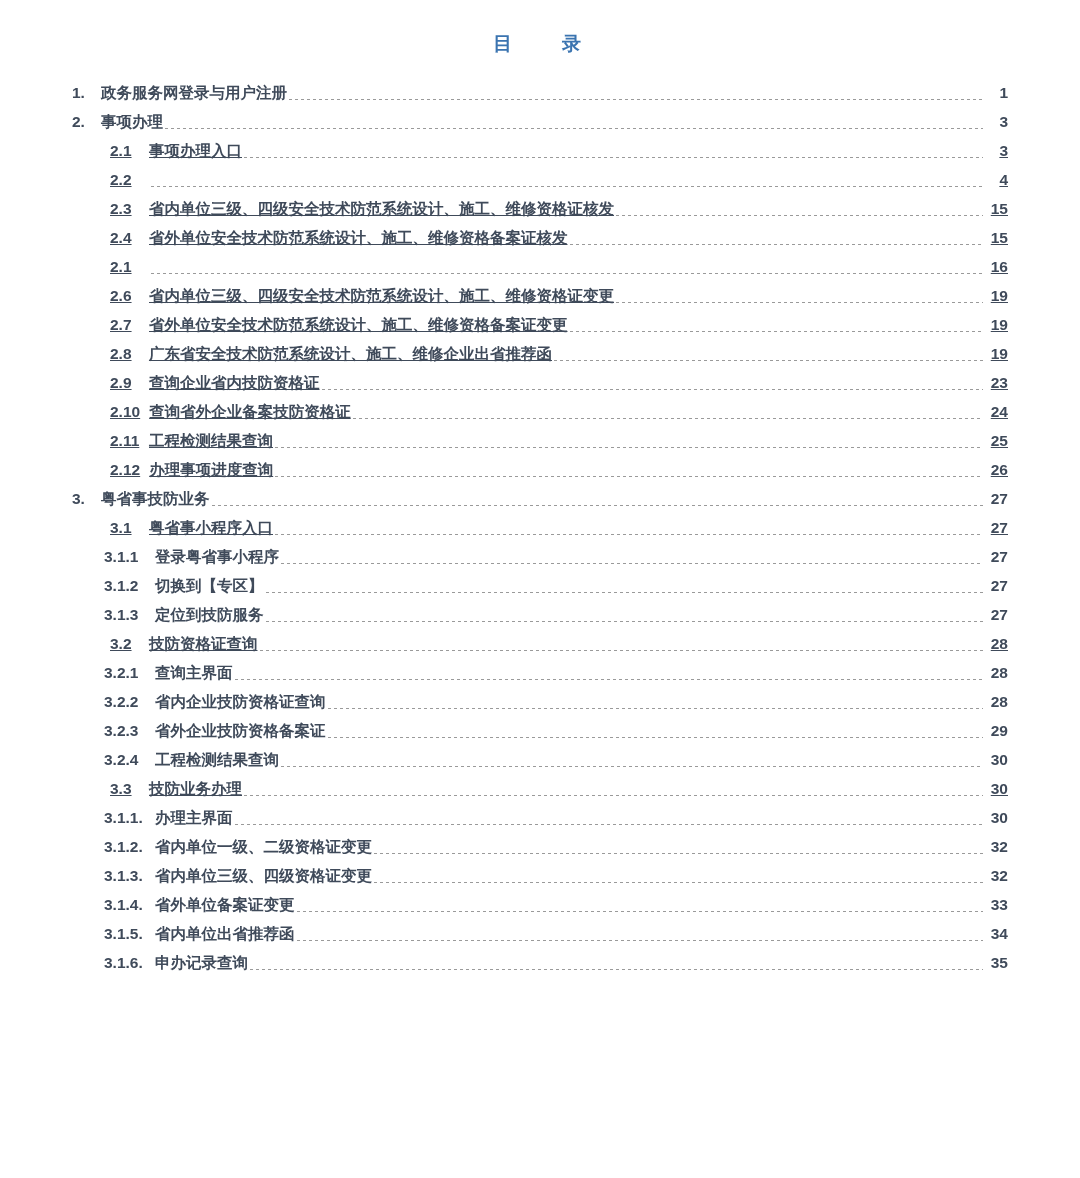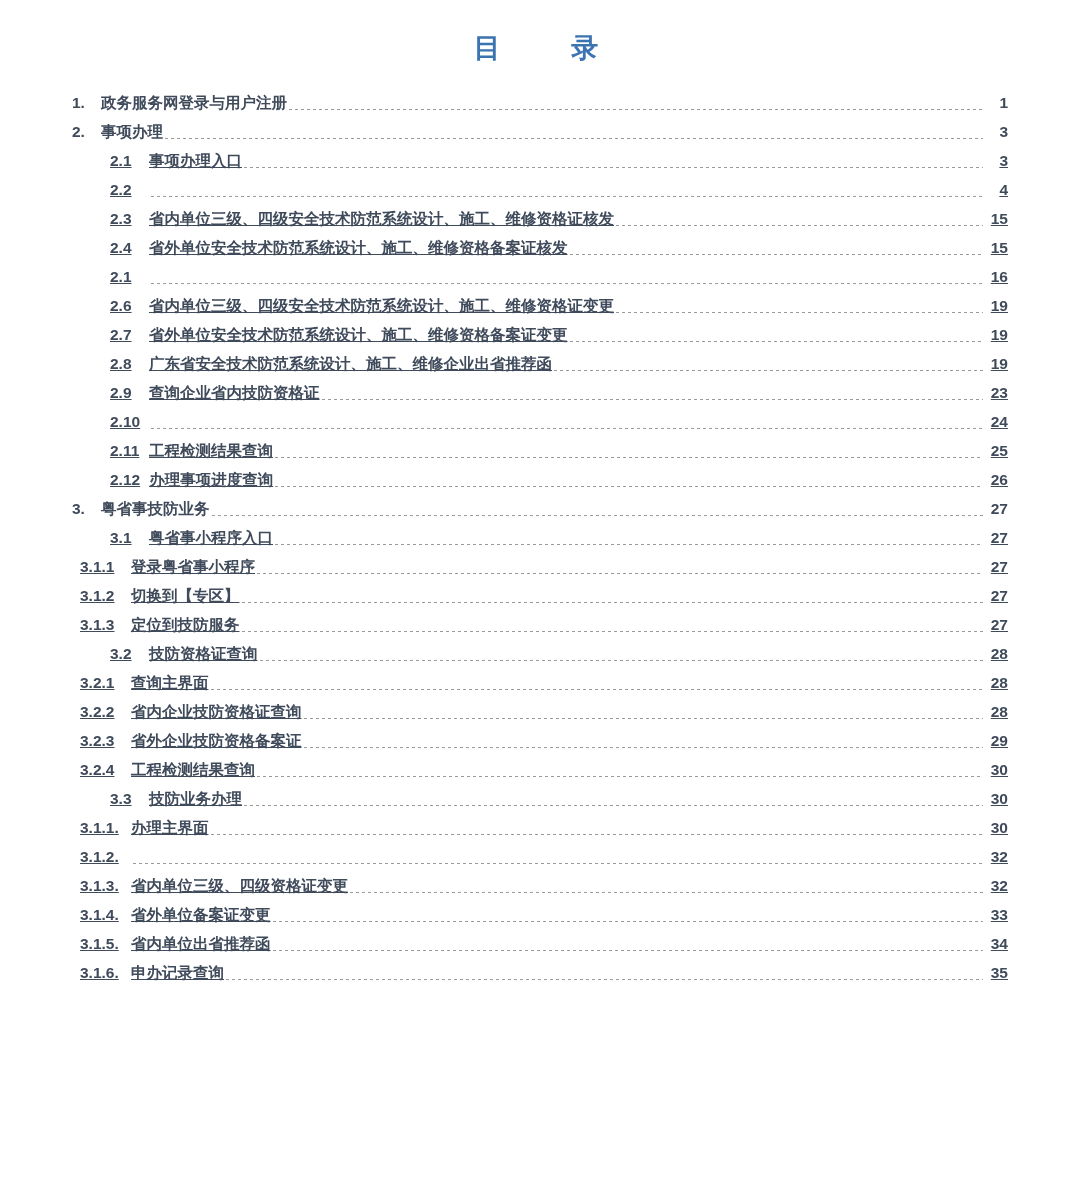--- a/index.html
+++ b/index.html
@@ -21,21 +21,21 @@
     height: 1178px;
     box-sizing: border-box;
     padding: 0;
     overflow: hidden;
   }
 
   
   .toc-title {
     text-align: center;
     color: #3b74b0;
-    font-size: 27px;
+    font-size: 19px;
     font-weight: bold;
     letter-spacing: 0.30em;
     padding-top: 32px;
     padding-bottom: 0;
     margin: 0;
     line-height: 1.25;
     white-space: pre;
   }
 
   
@@ -56,21 +56,21 @@
     height: 29px;
     color: #3f4a5a;
     box-sizing: border-box;
     padding-right: 72px;
     white-space: nowrap;
   }
 
   
   .toc-entry.lvl1 { padding-left: 72px; }
   .toc-entry.lvl2 { padding-left: 110px; text-decoration: underline; }
-  .toc-entry.lvl3 { padding-left: 80px; text-decoration: underline; }
+  .toc-entry.lvl3 { padding-left: 104px; }
 
   .entry-num {
     flex: 0 0 auto;
     margin-right: 9px;
   }
   .toc-entry.lvl1 .entry-num { min-width: 20px; }
   .toc-entry.lvl2 .entry-num { min-width: 30px; }
   .toc-entry.lvl3 .entry-num { min-width: 42px; }
 
   .entry-text {
@@ -171,20 +171,21 @@
         <span class="entry-page">19</span>
       </li>
       <li class="toc-entry lvl2">
         <span class="entry-num">2.9</span>
         <span class="entry-text">查询企业省内技防资格证</span>
         <span class="entry-leader"></span>
         <span class="entry-page">23</span>
       </li>
       <li class="toc-entry lvl2">
         <span class="entry-num">2.10</span>
+        <span class="entry-text">查询省外企业备案技防资格证</span>
         <span class="entry-leader"></span>
         <span class="entry-page">24</span>
       </li>
       <li class="toc-entry lvl2">
         <span class="entry-num">2.11</span>
         <span class="entry-text">工程检测结果查询</span>
         <span class="entry-leader"></span>
         <span class="entry-page">25</span>
       </li>
       <li class="toc-entry lvl2">
@@ -260,20 +261,21 @@
         <span class="entry-page">30</span>
       </li>
       <li class="toc-entry lvl3">
         <span class="entry-num">3.1.1.</span>
         <span class="entry-text">办理主界面</span>
         <span class="entry-leader"></span>
         <span class="entry-page">30</span>
       </li>
       <li class="toc-entry lvl3">
         <span class="entry-num">3.1.2.</span>
+        <span class="entry-text">省内单位一级、二级资格证变更</span>
         <span class="entry-leader"></span>
         <span class="entry-page">32</span>
       </li>
       <li class="toc-entry lvl3">
         <span class="entry-num">3.1.3.</span>
         <span class="entry-text">省内单位三级、四级资格证变更</span>
         <span class="entry-leader"></span>
         <span class="entry-page">32</span>
       </li>
       <li class="toc-entry lvl3">

